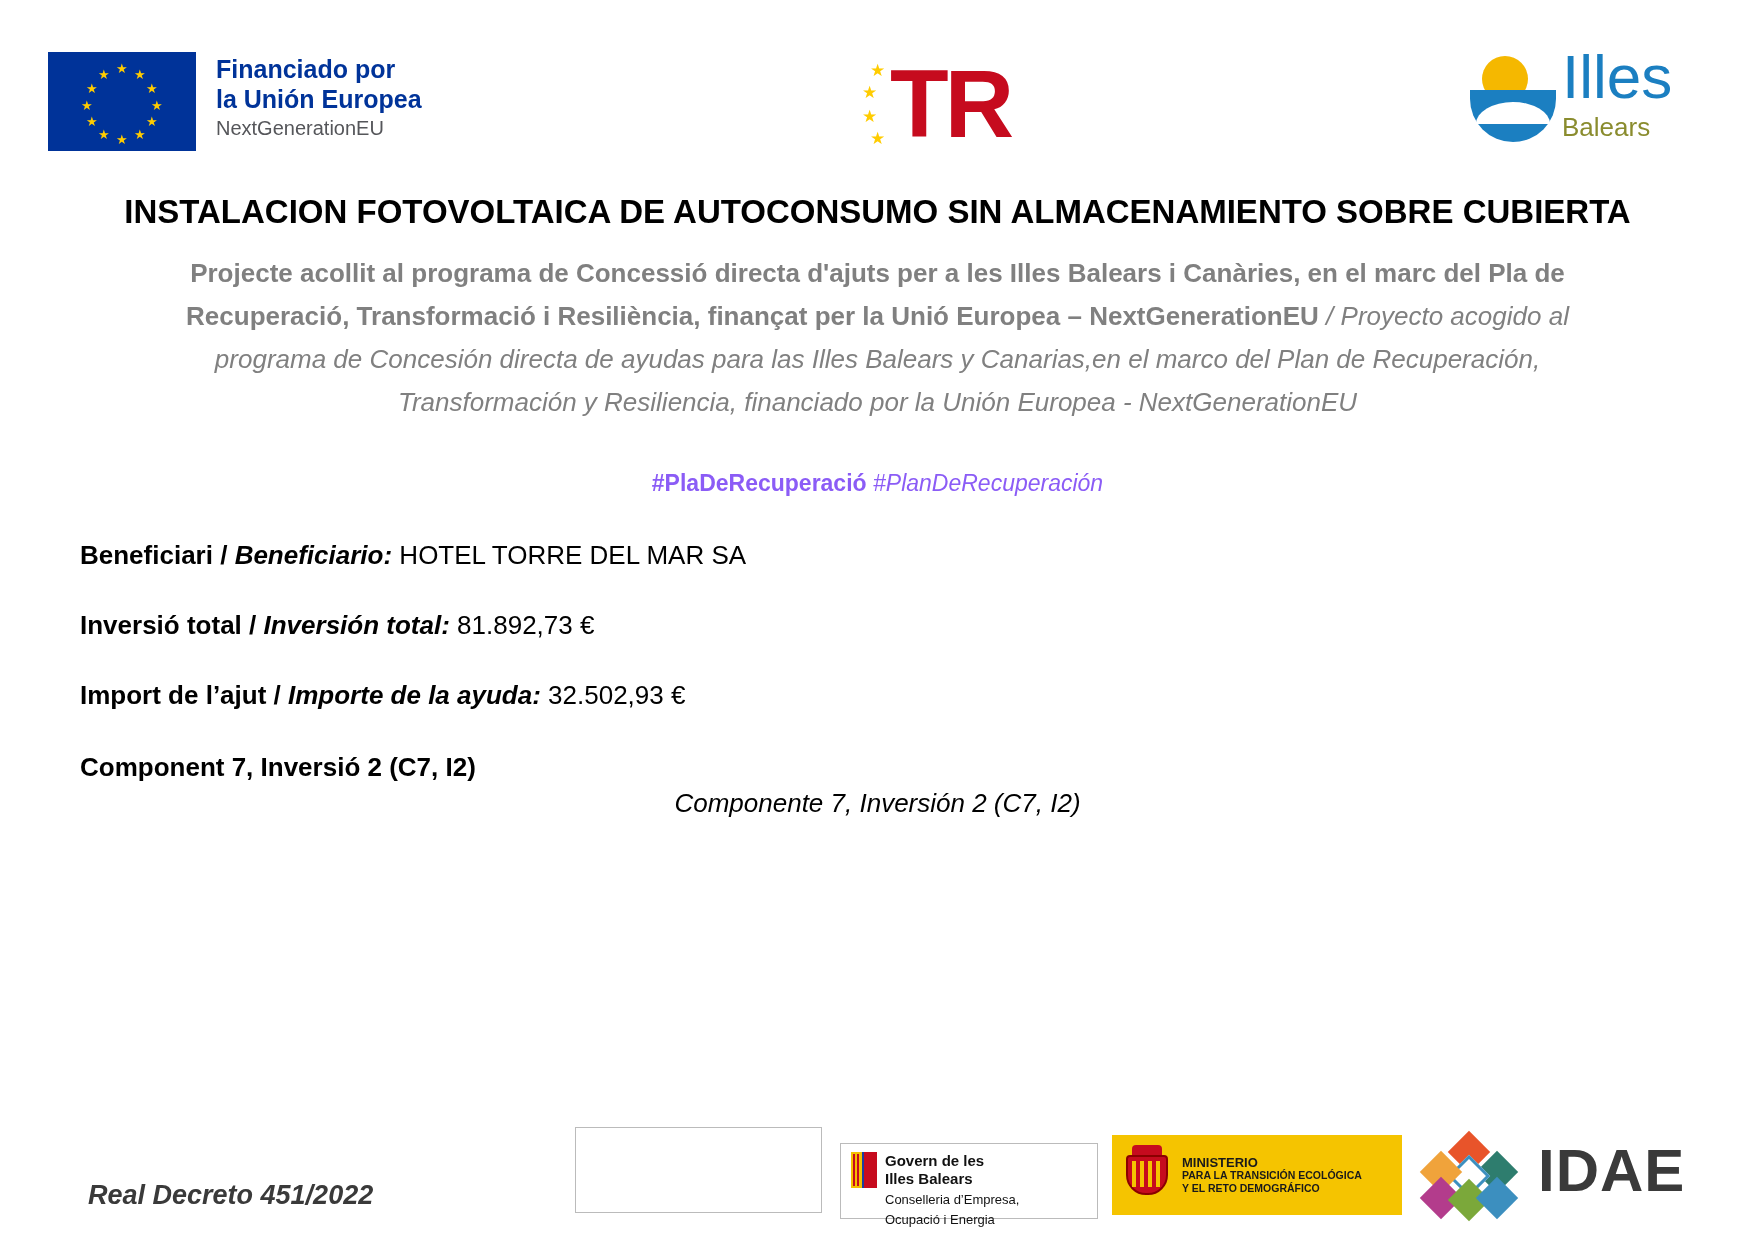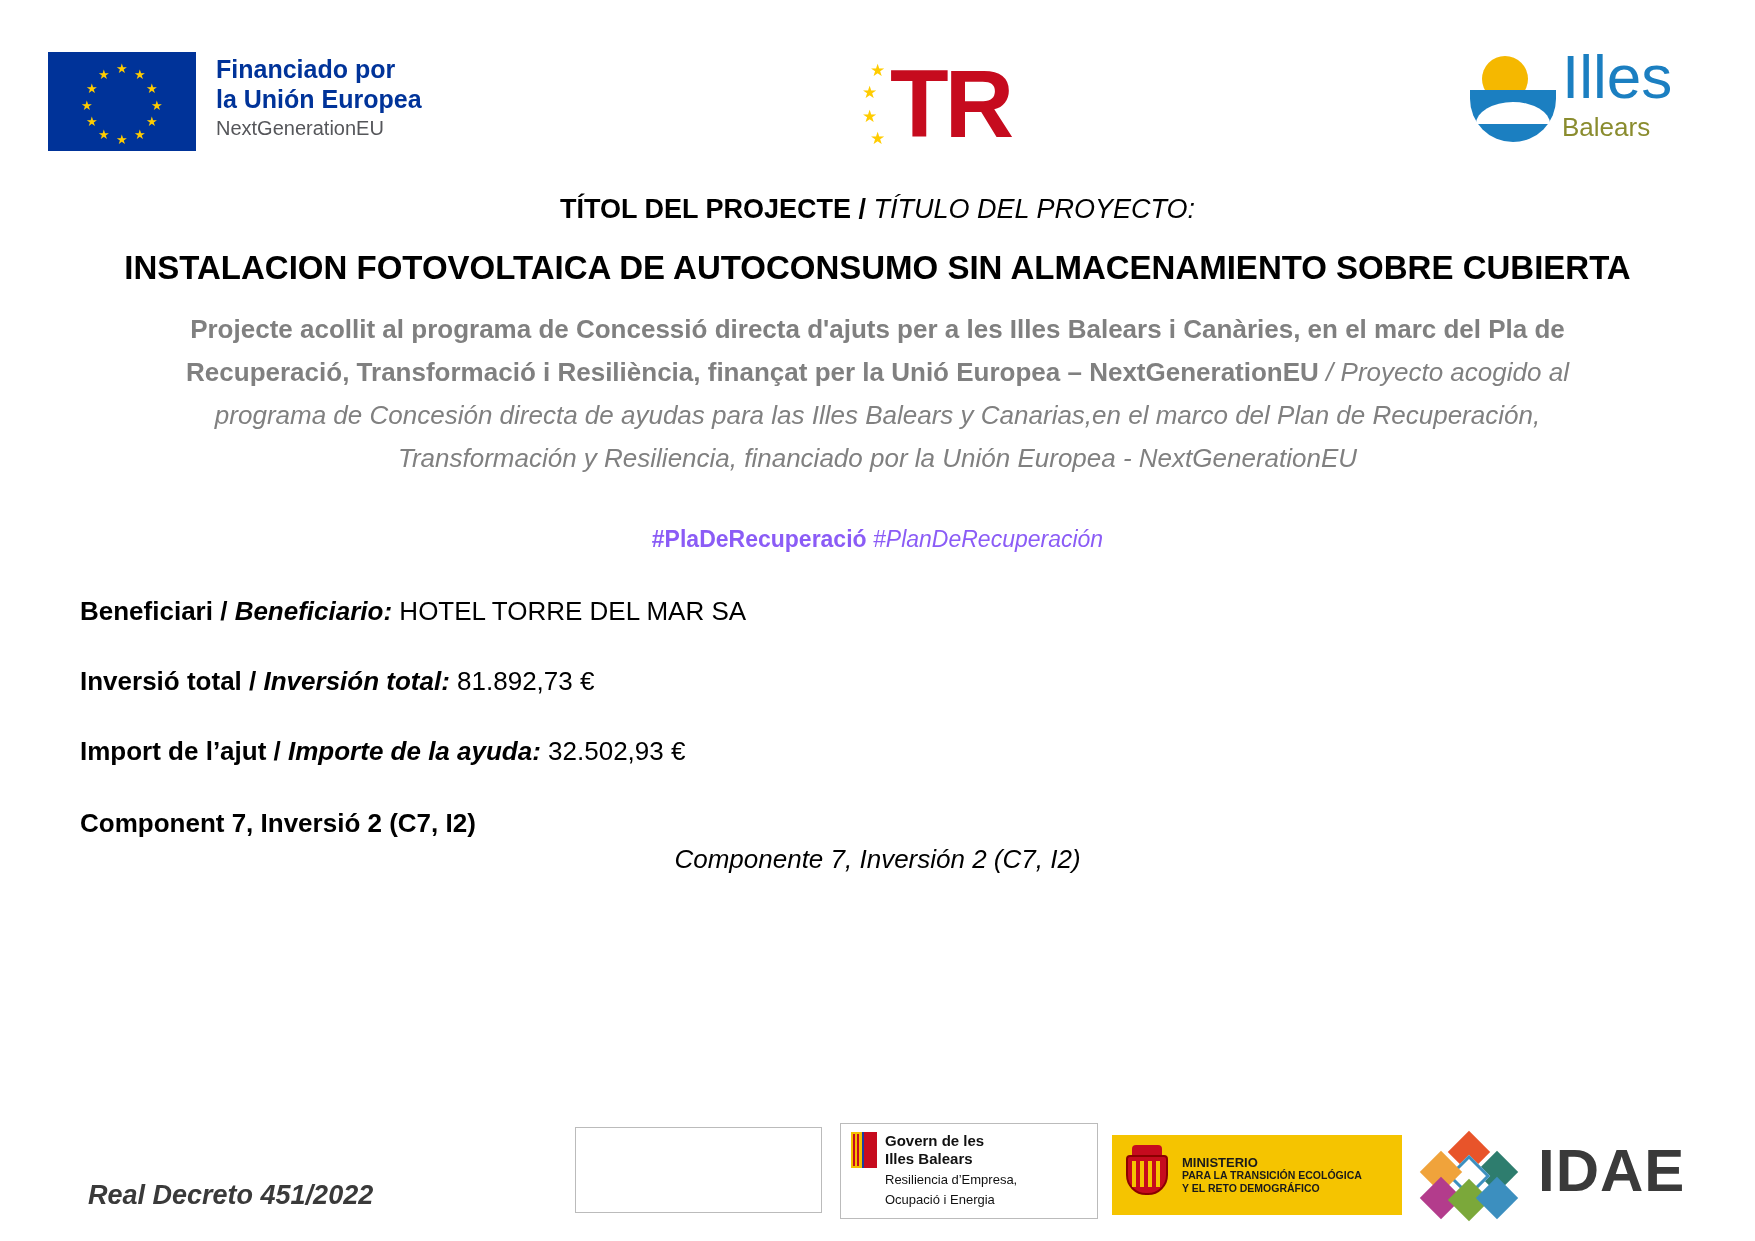--- a/index.html
+++ b/index.html
@@ -247,21 +247,21 @@
     height: 84px;
     border: 1px solid #BBBBBB;
     background: #ffffff;
   }
 
   .govern-box {
     position: absolute;
     left: 840px;
     bottom: 22px;
     width: 258px;
-    height: 96px;
+    height: 76px;
     border: 1px solid #BBBBBB;
     background: #ffffff;
     box-sizing: border-box;
     padding: 8px 8px 6px 10px;
     display: flex;
   }
   .govern-shield {
     width: 26px;
     height: 36px;
     margin-right: 8px;
@@ -422,23 +422,20 @@
   <div class="illes-logo">
     <div class="illes-sun"></div>
     <div class="illes-wave"></div>
     <div class="illes-word1">Illes</div>
     <div class="illes-word2">Balears</div>
   </div>
 </div>
 
 <div class="content">
 
-  <div class="title-line">
-    <b>TÍTOL DEL PROJECTE</b><b> / </b><i>TÍTULO DEL PROYECTO:</i>
-  </div>
 
   <div class="project-title">INSTALACION FOTOVOLTAICA DE AUTOCONSUMO SIN ALMACENAMIENTO SOBRE CUBIERTA</div>
 
   <div class="para">
     <span class="bold">Projecte acollit al programa de Concessió directa d'ajuts per a les Illes Balears i Canàries, en el marc del Pla de Recuperació, Transformació i Resiliència, finançat per la Unió Europea – NextGenerationEU</span><span class="ital"> / </span><span class="ital">Proyecto acogido al programa de Concesión directa de ayudas para las Illes Balears y Canarias,en el marco del Plan de Recuperación, Transformación y Resiliencia, financiado por la Unión Europea - NextGenerationEU</span>
   </div>
 
   <div class="hashtags">
     <span class="h1">#PlaDeRecuperació</span>
     <span class="h2">#PlanDeRecuperación</span>
@@ -475,21 +472,21 @@
   <div class="empty-box"></div>
 
   <div class="govern-box">
     <div class="govern-shield">
       <div class="gs-left"></div>
       <div class="gs-right"></div>
     </div>
     <div class="govern-txt">
       <div class="g1">Govern de les</div>
       <div class="g1">Illes Balears</div>
-      <div class="g2">Resiliencia d’Empresa,</div>
+      <div class="g2">Conselleria d’Empresa,</div>
       <div class="g2">Ocupació i Energia</div>
     </div>
   </div>
 
   <div class="ministerio-box">
     <div class="min-shield">
       <div class="crown"></div>
       <div class="body"></div>
       <div class="pillars"></div>
     </div>

